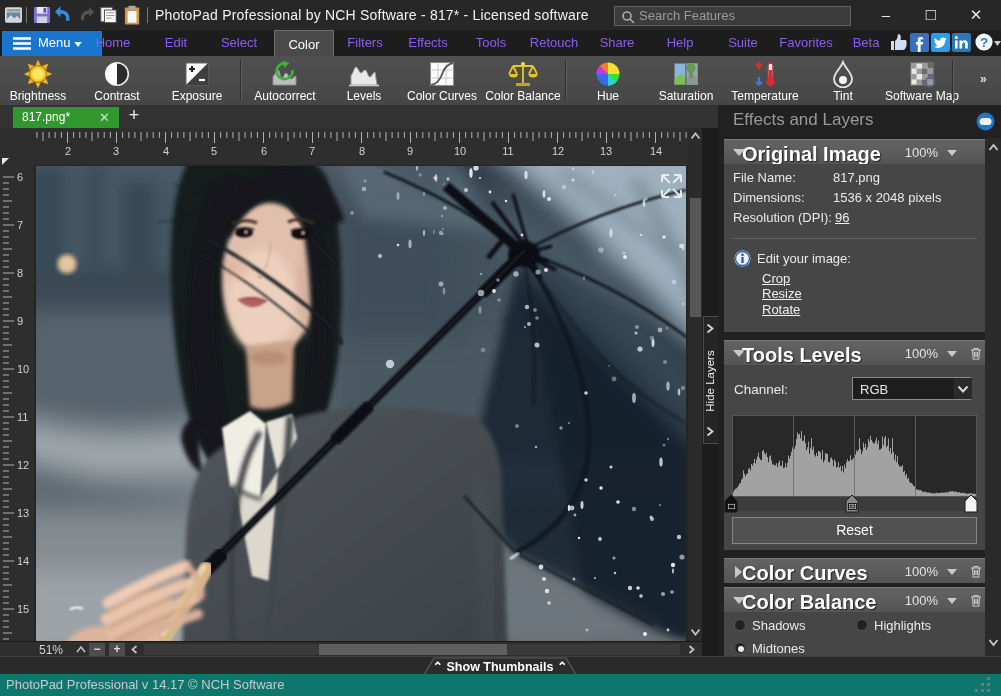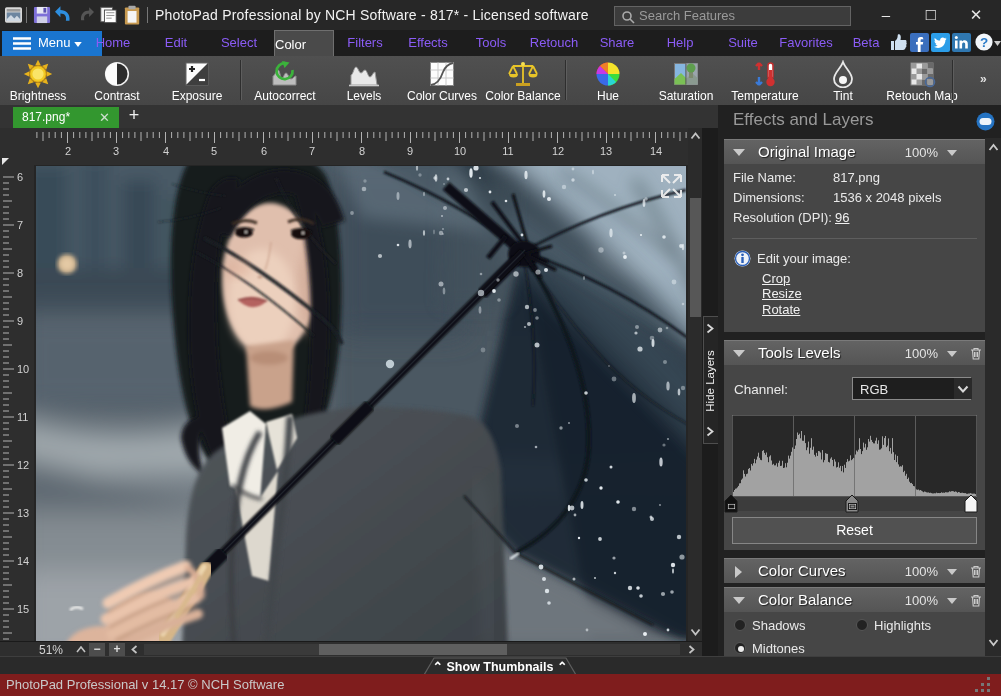--- a/index.html
+++ b/index.html
@@ -9,44 +9,44 @@
 
 #titlebar{position:absolute;left:0;top:0;width:1001px;height:30px;background:#272727;color:#fff}
 #titlebar .ttl{position:absolute;left:155px;top:7px;font-size:14px;color:#f2f2f2;letter-spacing:.2px}
 .tsep{position:absolute;top:7px;width:1px;height:16px;background:#777}
 #search{position:absolute;left:614px;top:6px;width:237px;height:20px;background:#3c3c3c;border:1px solid #636363;color:#9a9a9a;font-size:13px;line-height:18px;padding-left:24px}
 .winbtn{position:absolute;top:0;width:34px;height:30px;color:#e8e8e8;text-align:center;font-size:15px;line-height:30px}
 
 #menubar{position:absolute;left:0;top:30px;width:1001px;height:26px;background:#1d1d1d}
 #menubtn{position:absolute;left:2px;top:1px;width:100px;height:25px;background:#1a75cf;color:#fff;font-size:13px}
 .mtab{position:absolute;top:0;height:26px;line-height:26px;color:#8b5cf6;font-size:13px;text-align:center}
-#activetab{position:absolute;top:0;height:26px;line-height:27px;background:#4a4a4a;border:1px solid #6f6f6f;border-bottom:none;color:#fff;font-size:13px;}
+#activetab{position:absolute;top:0;height:26px;line-height:27px;background:#4a4a4a;border:1px solid #6f6f6f;border-bottom:none;color:#fff;font-size:13px;text-align:center}
 
 #ribbon{position:absolute;left:0;top:56px;width:1001px;height:49px;background:linear-gradient(#505050,#464646)}
 .ritem{position:absolute;top:2px;width:78px;height:46px;text-align:center;color:#fff}
 .ritem .lbl{position:absolute;left:-8px;right:-8px;top:31px;font-size:12px;color:#fff}
 .ritem svg{position:absolute;left:50%;top:2px;transform:translateX(-50%)}
 .rsep{position:absolute;top:4px;width:1px;height:40px;background:#2e2e2e;box-shadow:1px 0 0 #5e5e5e}
 
 #tabbar{position:absolute;left:0;top:105px;width:1001px;height:23px;background:#333}
 #doctab{position:absolute;left:13px;top:2px;width:106px;height:21px;background:#33972f;color:#fff;font-size:12px;line-height:21px}
 
 #panel{position:absolute;left:718px;top:105px;width:283px;height:551px;background:#212121}
 .sechead{position:absolute;left:6px;width:261px;height:25px;background:linear-gradient(#636363,#555);border-top:1px solid #7a7a7a;color:#fff}
-.sechead .nm{position:absolute;left:34px;top:3px;font-size:15px;font-weight:normal;text-shadow:1px 1px 1px #222}
+.sechead .nm{position:absolute;left:18px;top:3px;font-size:20px;font-weight:bold;text-shadow:1px 1px 1px #222}
 .sechead .pct{position:absolute;right:47px;top:5px;font-size:13px;color:#e4e4e4}
 .seccont{position:absolute;left:6px;width:261px;background:#464646;color:#eee;font-size:13px}
 .plabel{position:absolute;color:#e9e9e9;font-size:13px}
 a.plink{color:#f0f0f0;text-decoration:underline}
 .tri-d{width:0;height:0;border-left:6px solid transparent;border-right:6px solid transparent;border-top:7px solid #c9c9c9;position:absolute}
 .tri-r{width:0;height:0;border-top:6px solid transparent;border-bottom:6px solid transparent;border-left:7px solid #c9c9c9;position:absolute}
 
 #hscroll{position:absolute;left:0;top:641px;width:702px;height:15px;background:#2e2e2e;border-top:1px solid #1a1a1a}
 #thumbbar{position:absolute;left:0;top:656px;width:1001px;height:18px;background:#2a2a2a;border-top:1px solid #3e3e3e}
-#statusbar{position:absolute;left:0;top:674px;width:1001px;height:22px;background:#7f1d1d;color:#c9c9c9;font-size:13px}
+#statusbar{position:absolute;left:0;top:674px;width:1001px;height:22px;background:#0f766e;color:#c9c9c9;font-size:13px}
 .sbtn{position:absolute;top:1px;width:16px;height:13px;background:#4d4d4d;color:#ddd;text-align:center;font-size:12px;line-height:12px;font-weight:bold}
 </style></head>
 <body>
 <div id="win">
 
 <div id="titlebar">
  <svg class="abs" style="left:5px;top:7px" width="17" height="16" viewBox="0 0 20 18">
    <rect x="0" y="0" width="20" height="18" rx="2" fill="#d8d8d8"></rect>
    <rect x="2" y="2" width="16" height="3" fill="#9a9a9a"></rect>
    <rect x="2" y="6" width="16" height="10" fill="#6d86a0"></rect>
@@ -275,21 +275,21 @@
             <rect x="19.5" y="19.5" width="5.5" height="5.5"></rect>
    </g>
    <g fill="#6a6a6a">
             <rect x="19.5" y="3" width="5.5" height="5.5"></rect>
             <rect x="14" y="8.5" width="5.5" height="5.5"></rect>
             <rect x="19.5" y="14" width="5.5" height="5.5"></rect>
             <rect x="14" y="19.5" width="5.5" height="5.5"></rect>
           </g>
    <circle cx="22" cy="22" r="4.5" fill="none" stroke="#4a6a9a" stroke-width="1.6"></circle>
   </svg>
-        <div class="lbl">Retouch Map</div>
+        <div class="lbl">Software Map</div>
       </div>
  <div class="rsep" style="left:952px"></div>
  <div class="abs" style="left:980px;top:16px;color:#e0e0e0;font-size:12px;font-weight:bold">»</div>
 </div>
 
 <div id="tabbar">
  <div id="doctab"><span style="margin-left:9px">817.png*</span>
   <span class="abs" style="left:86px;top:0;color:#cfe0cf;font-size:13px">✕</span></div>
  <div class="abs" style="left:126px;top:2px;width:16px;height:16px;color:#eee;font-size:18px;line-height:16px;text-align:center">+</div>
 </div>

